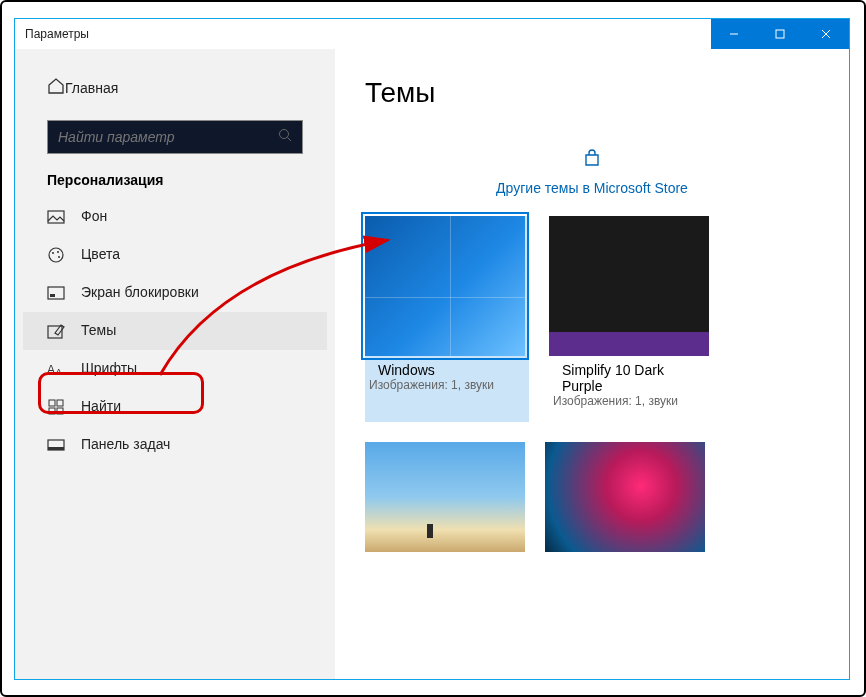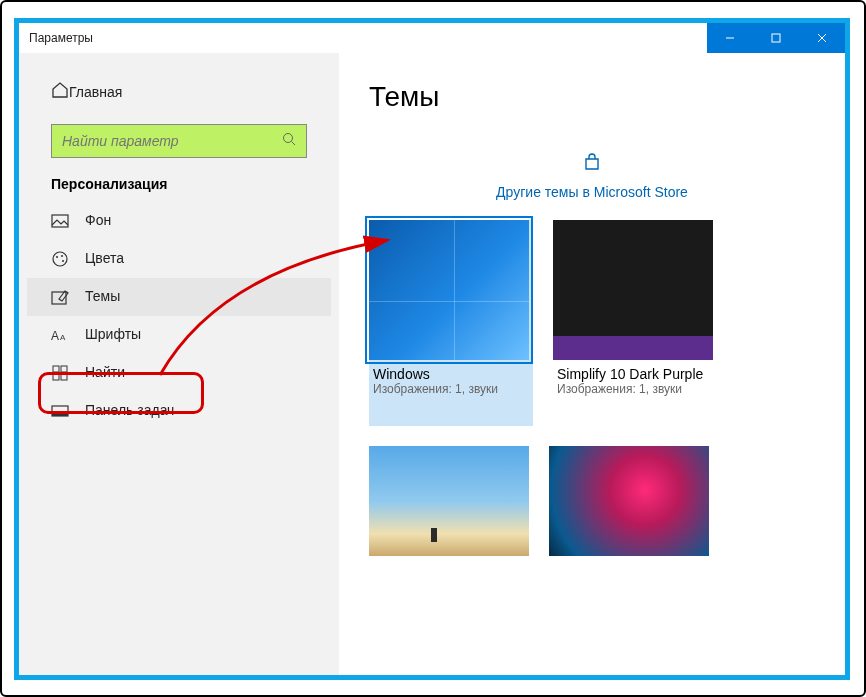--- a/index.html
+++ b/index.html
@@ -1,43 +1,43 @@
 <!DOCTYPE html>
 <html><head>
   <meta charset="utf-8">
   <style>
     * { margin:0; padding:0; box-sizing:border-box; font-family:"Segoe UI",Arial,sans-serif; }
     body { background:#fff; width:866px; height:697px; overflow:hidden; position:relative; }
     .outer-border { position:absolute; inset:0; border:2px solid #000; pointer-events:none; border-radius:6px; }
-    .window { width:836px; height:662px; position:absolute; left:14px; top:18px; background:#fff; border:5px solid #0ea5e9; display:flex; flex-direction:column; }
+    .window { width:836px; height:662px; position:absolute; left:14px; top:18px; background:#fff; border:1px solid #0ea5e9; display:flex; flex-direction:column; }
     .titlebar { height:30px; display:flex; align-items:center; background:#fff; }
     .titlebar-text { font-size:12px; color:#222; padding-left:10px; flex:1; }
     .win-btns { display:flex; height:100%; }
     .win-btn { width:46px; height:100%; display:flex; align-items:center; justify-content:center; cursor:pointer; }
     .win-btn.blue { background:#0078d7; color:#fff; }
     .win-btn svg { width:10px; height:10px; }
     .content { flex:1; display:flex; }
     .sidebar { width:320px; background:#f2f2f2; padding:20px 8px 0 8px; }
     .home-row { display:flex; align-items:center; padding:8px 24px; cursor:pointer; font-size:14px; color:#222; }
-    .search-box { margin:14px 24px 18px; border:1px solid #888; height:34px; display:flex; align-items:center; padding:0 10px; background:#bef264; }
+    .search-box { margin:14px 24px 18px; border:1px solid #888; height:34px; display:flex; align-items:center; padding:0 10px; background:#0f172a; }
     .search-box input { flex:1; border:none; outline:none; background:transparent; font-size:14px; color:#666; font-style:italic; }
     .section-header { font-size:14px; font-weight:600; color:#000; padding:0 24px 10px; }
     .nav-item { display:flex; align-items:flex-start; padding:10px 24px; cursor:pointer; font-size:14px; color:#222; gap:16px; position:relative; }
     .nav-item.active { background:#e6e6e6; }
     .nav-item .icon-wrap { width:18px; height:18px; display:flex; align-items:center; justify-content:center; }
     .main { flex:1; padding:28px 30px 0 30px; overflow:hidden; }
     .page-title { font-size:28px; font-weight:400; color:#000; margin-bottom:40px; }
     .sub-title { font-size:18px; font-weight:600; color:#000; margin-bottom:16px; }
     .store-link-row { display:flex; align-items:center; gap:10px; color:#0066b4; font-size:14px; margin-bottom:20px; cursor:pointer;flex-direction:column; }
     .themes-grid { display:flex; gap:20px; flex-wrap:wrap; }
     .theme-card { width:160px; }
     .theme-preview { width:160px; height:140px; background:#3a98d8; position:relative; }
     .theme-preview.sel{ outline:2px solid #0078d7; outline-offset:2px;}
     .selected-wrap{ background:#cce4f7; padding:0 0 30px 0; width:164px;}
-    .theme-name { font-size:14px; color:#000; padding:6px 4px 0; }
+    .theme-name { font-size:14px; color:#000; padding:6px 4px 0;margin-left:9px; }
     .theme-sub { font-size:12px; color:#666; padding:0 4px; }
     .purple-strip { background:#5c2d8c; height:24px; width:100%; position:absolute; bottom:0;}
     .sky-prev { background:linear-gradient(180deg,#58a9e8 0%,#8fc9ee 50%,#f0e0b0 80%,#caa86d 100%); position:relative;}
     .sky-prev .person{ position:absolute; bottom:14px; left:62px; width:6px; height:14px; background:#2a2a2a;}
     .abstract-prev { background:radial-gradient(circle at 60% 40%,#ff2a78 0%,#b81a5a 30%,#0a5a90 80%,#052a44 100%);}
     .win-prev { background:linear-gradient(135deg,#0a5cad 0%,#1e88e5 55%,#6ec1ff 100%); position:relative;}
     .win-prev::before,.win-prev::after{content:"";position:absolute;background:rgba(255,255,255,.25);}
     .win-prev::before{width:1px;height:100%;left:53%;}
     .win-prev::after{height:1px;width:100%;top:58%;}
     .highlight-box { position:absolute; border:3px solid #d40000; border-radius:10px; pointer-events:none; }
@@ -100,20 +100,29 @@
         <span class="icon-wrap">
             <svg width="18" height="18" viewBox="0 0 18 18">
               <circle cx="9" cy="9" r="7" fill="none" stroke="#333" stroke-width="1.2"></circle>
               <circle cx="6" cy="7" r="1" fill="#333"></circle>
               <circle cx="11" cy="6" r="1" fill="#333"></circle>
               <circle cx="12" cy="11" r="1" fill="#333"></circle>
             </svg>
           </span>
         <span>Цвета</span>
       </div>
+      <div class="nav-item">
+        <span class="icon-wrap">
+            <svg width="18" height="14" viewBox="0 0 18 14">
+              <rect x="1" y="1" width="16" height="12" fill="none" stroke="#333" stroke-width="1.2"></rect>
+              <rect x="3" y="8" width="5" height="3" fill="#333"></rect>
+            </svg>
+          </span>
+        <span>Экран блокировки</span>
+      </div>
       <div class="nav-item active">
         <span class="icon-wrap">
             <svg width="18" height="16" viewBox="0 0 18 16">
               <rect x="1" y="3" width="14" height="12" fill="none" stroke="#333" stroke-width="1.2"></rect>
               <path d="M8 10l6-8 3 2-6 8z" fill="none" stroke="#333" stroke-width="1.2"></path>
             </svg>
           </span>
         <span>Темы</span>
       </div>
       <div class="nav-item">

